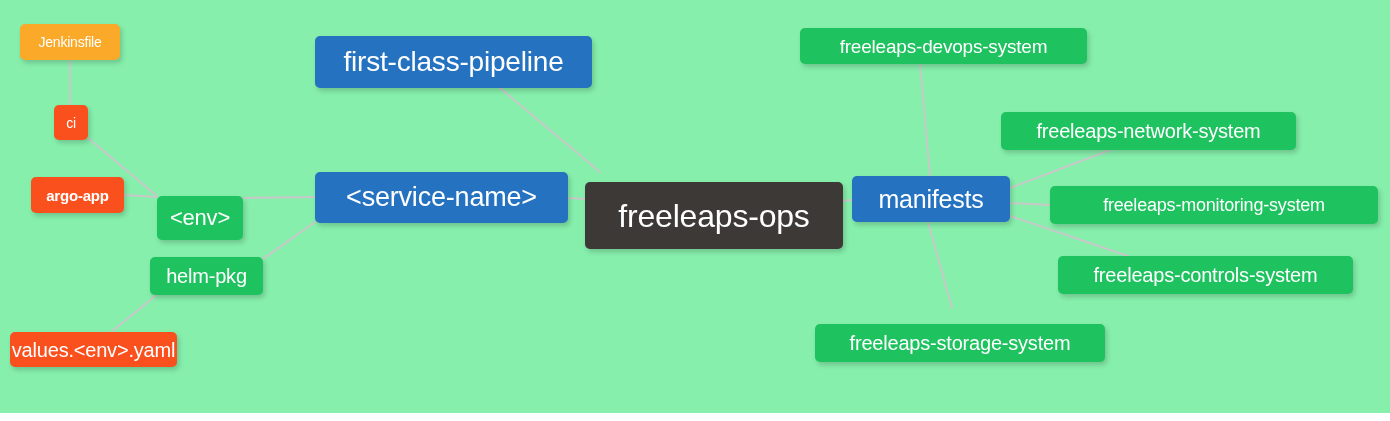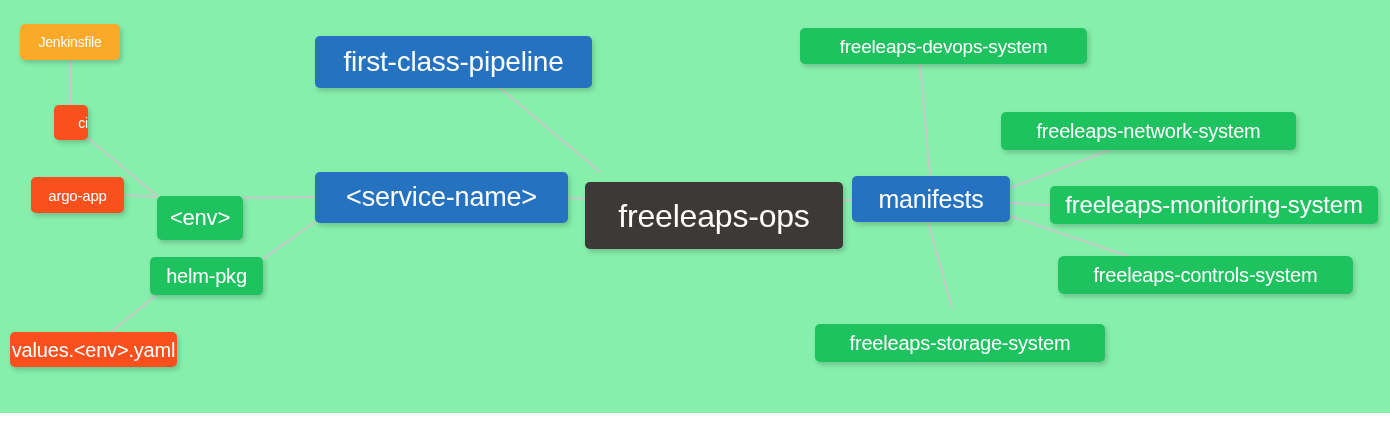--- a/index.html
+++ b/index.html
@@ -59,24 +59,24 @@
       <line x1="930" y1="176" x2="920" y2="64" stroke="#c8c8c8" stroke-width="2" stroke-linecap="round"></line>
       <line x1="1010" y1="188" x2="1110" y2="150" stroke="#c8c8c8" stroke-width="2" stroke-linecap="round"></line>
       <line x1="1010" y1="203" x2="1050" y2="205" stroke="#c8c8c8" stroke-width="2" stroke-linecap="round"></line>
       <line x1="1010" y1="216" x2="1128" y2="256" stroke="#c8c8c8" stroke-width="2" stroke-linecap="round"></line>
       <line x1="928" y1="222" x2="952" y2="308" stroke="#c8c8c8" stroke-width="2" stroke-linecap="round"></line>
     </svg>
   <div id="nodes-layer">
       <div class="node" style="left: 20px; top: 24px; width: 100px; height: 36px; background: rgb(251, 169, 40); font-size: 14px;">
         <span>Jenkinsfile</span>
       </div>
-      <div class="node" style="left: 54px; top: 105px; width: 34px; height: 35px; background: rgb(249, 80, 30); font-size: 14px; justify-content: flex-end;">
+      <div class="node" style="left: 54px; top: 105px; width: 34px; height: 35px; background: rgb(249, 80, 30); font-size: 14px;">
         <span>ci</span>
       </div>
-      <div class="node" style="left: 31px; top: 177px; width: 93px; height: 36px; background: rgb(249, 80, 30); font-size: 15px;">
+      <div class="node" style="left: 31px; top: 177px; width: 93px; height: 36px; background: rgb(249, 80, 30); font-size: 15px; font-weight: bold;">
         <span>argo-app</span>
       </div>
       <div class="node" style="left: 157px; top: 176px; width: 86px; height: 44px; background: rgb(30, 194, 95); font-size: 22px; margin-top: 20px;">
         <span>&lt;env&gt;</span>
       </div>
       <div class="node" style="left: 150px; top: 257px; width: 113px; height: 38px; background: rgb(30, 194, 95); font-size: 20px; text-align: right;">
         <span>helm-pkg</span>
       </div>
       <div class="node" style="left: 10px; top: 332px; width: 167px; height: 35px; background: rgb(249, 80, 30); font-size: 20px;">
         <span>values.&lt;env&gt;.yaml</span>
@@ -92,23 +92,23 @@
       </div>
       <div class="node" style="left: 852px; top: 176px; width: 158px; height: 46px; background: rgb(37, 114, 192); font-size: 25px;">
         <span>manifests</span>
       </div>
       <div class="node" style="left: 800px; top: 28px; width: 287px; height: 36px; background: rgb(30, 194, 95); font-size: 19px;">
         <span>freeleaps-devops-system</span>
       </div>
       <div class="node" style="left: 1001px; top: 112px; width: 295px; height: 38px; background: rgb(30, 194, 95); font-size: 20px;">
         <span>freeleaps-network-system</span>
       </div>
-      <div class="node" style="left: 1050px; top: 186px; width: 328px; height: 38px; background: rgb(30, 194, 95); font-size: 24px;">
+      <div class="node" style="left: 1050px; top: 186px; width: 328px; height: 38px; background: rgb(30, 194, 95); font-size: 18px;">
         <span>freeleaps-monitoring-system</span>
       </div>
-      <div class="node" style="left: 1058px; top: 256px; width: 295px; height: 38px; background: rgb(30, 194, 95); font-size: 20px; border-radius: 6px;">
+      <div class="node" style="left: 1058px; top: 256px; width: 295px; height: 38px; background: rgb(30, 194, 95); font-size: 20px;">
         <span>freeleaps-controls-system</span>
       </div>
       <div class="node" style="left: 815px; top: 308px; width: 290px; height: 38px; background: rgb(30, 194, 95); font-size: 20px; margin-top: 16px;">
         <span>freeleaps-storage-system</span>
       </div>
     </div>
 </div>
 
 </body></html>

